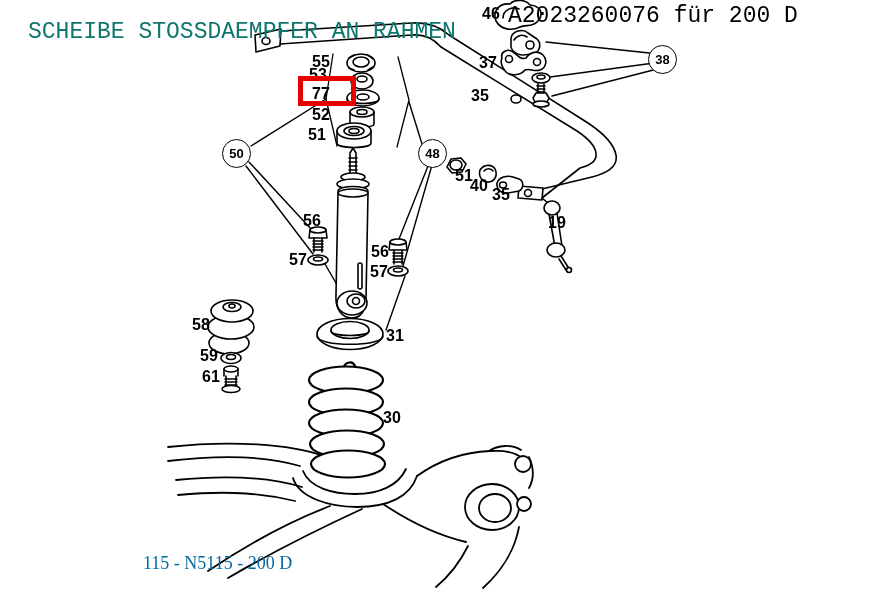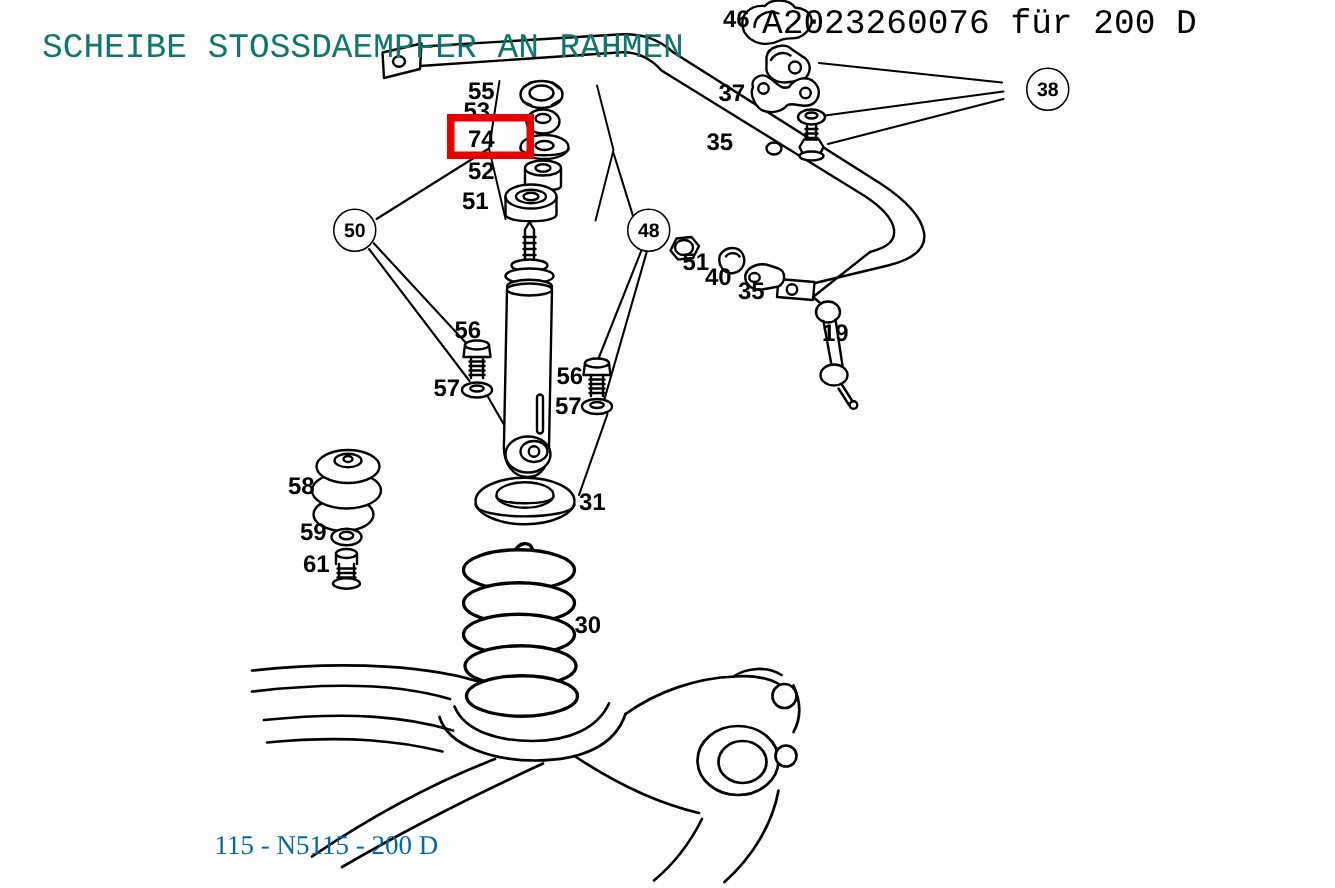--- a/index.html
+++ b/index.html
@@ -228,36 +228,36 @@
 
   <div class="title">SCHEIBE STOSSDAEMPFER AN RAHMEN</div>
   <div class="title-part2">A2023260076 für 200 D</div>
   <div class="footer-ref">115 - N5115 - 200 D</div>
 
   <div class="label" style="left:482px;top:8px">46</div>
   <div class="label" style="left:479px;top:57px">37</div>
   <div class="label" style="left:471px;top:90px">35</div>
   <div class="label" style="left:312px;top:56px">55</div>
   <div class="label" style="left:309px;top:69px">53</div>
-  <div class="label" style="left:312px;top:88px">74</div>
+  <div class="label" style="left:312px;top:88px">77</div>
   <div class="label" style="left:312px;top:109px">52</div>
   <div class="label" style="left:308px;top:129px">51</div>
   <div class="label" style="left:303px;top:215px">56</div>
   <div class="label" style="left:289px;top:254px">57</div>
   <div class="label" style="left:371px;top:246px">56</div>
   <div class="label" style="left:370px;top:266px">57</div>
   <div class="label" style="left:192px;top:319px">58</div>
   <div class="label" style="left:200px;top:350px">59</div>
   <div class="label" style="left:202px;top:371px">61</div>
   <div class="label" style="left:386px;top:330px">31</div>
   <div class="label" style="left:383px;top:412px">30</div>
   <div class="label" style="left:455px;top:170px">51</div>
   <div class="label" style="left:470px;top:180px">40</div>
   <div class="label" style="left:492px;top:189px">35</div>
   <div class="label" style="left:548px;top:217px">19</div>
 
   <div class="circle-label" style="left:222px;top:139px">50</div>
   <div class="circle-label" style="left:418px;top:139px">48</div>
-  <div class="circle-label" style="left:684px;top:45px">38</div>
+  <div class="circle-label" style="left:648px;top:45px">38</div>
 
   <div class="highlight-box" style="border-color: rgb(230, 0, 0);"></div>
 
 </div>
 
 </body></html>

